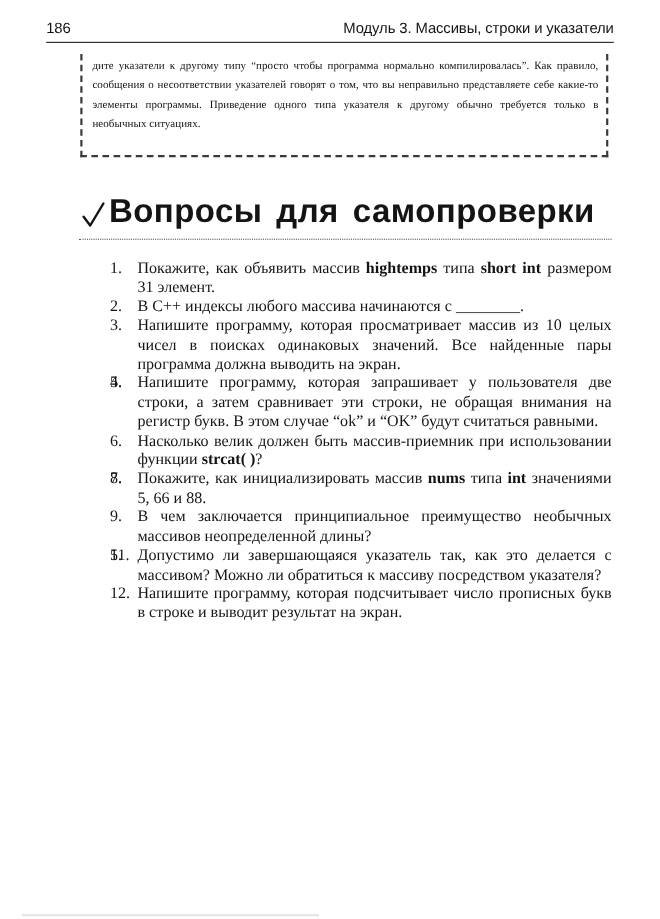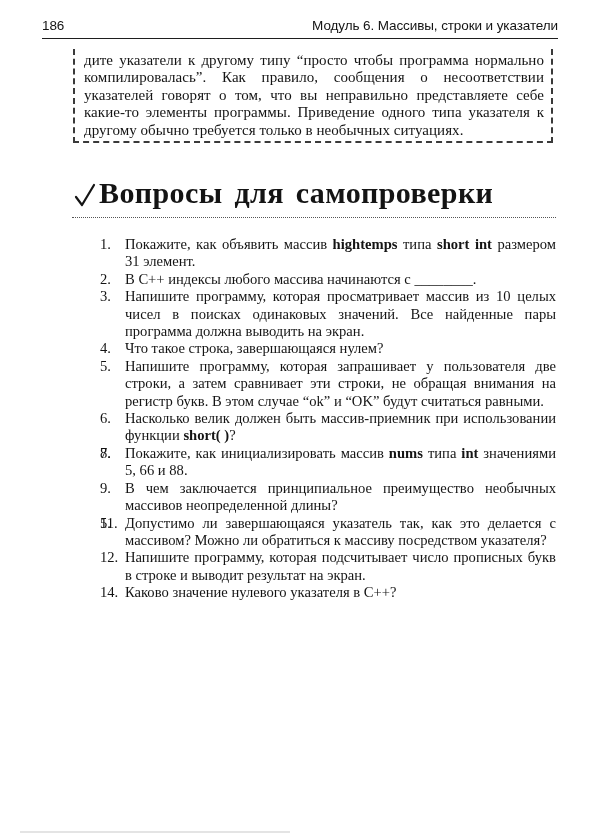--- a/index.html
+++ b/index.html
@@ -44,21 +44,21 @@
       height: 92px;
       border-left: 2px dashed #3a3a3a;
       border-right: 2px dashed #3a3a3a;
       border-bottom: 2px dashed #3a3a3a;
     }
     .note-box .note-text {
       position: absolute;
       left: 9px;
       top: 3px;
       width: 460px;
-      font-size: 15px;
+      font-size: 10px;
       line-height: 17.4px;
       text-align: justify;
       letter-spacing: 0.05px;
     }
     .section-heading {
       position: absolute;
       left: 74px;
       top: 180px;
       width: 482px;
       height: 40px;
@@ -68,21 +68,21 @@
       position: absolute;
       left: 0;
       top: 2px;
       width: 22px;
       height: 26px;
     }
     .section-heading .title {
       position: absolute;
       left: 25px;
       top: -4px;
-      font-family: Liberation Serif, serif;
+      font-family: Liberation Sans, sans-serif;
       font-weight: bold;
       font-size: 30px;
       letter-spacing: 0.4px;
       word-spacing: 4px;
       text-align: center;
     }
     .section-heading .dots {
       position: absolute;
       left: -2px;
       top: 37px;
@@ -120,46 +120,45 @@
       width: 270px;
       height: 2px;
       background: #e4e4e4;
     }
   </style>
 </head>
 <body>
 
 <header class="running-head">
   <span class="page-num">186</span>
-  <span class="chapter">Модуль 6. Массивы, строки и указатели</span>
+  <span class="chapter">Модуль 3. Массивы, строки и указатели</span>
 </header>
 
 <div class="note-box">
   <div class="note-text">дите указатели к другому типу “просто чтобы программа нормально компилировалась”. Как правило, сообщения о несоответствии указателей говорят о том, что вы неправильно представляете себе какие-то элементы программы. Приведение одного типа указателя к другому обычно требуется только в необычных ситуациях.</div>
 </div>
 
 <div class="section-heading">
   <span class="check">
     <svg width="22" height="26" viewBox="0 0 22 26">
       <path d="M2 15 L8 23 L20 3" fill="none" stroke="#141414" stroke-width="2.2" stroke-linecap="round" stroke-linejoin="round"></path>
     </svg>
   </span>
   <span class="title">Вопросы для самопроверки</span>
   <div class="dots"></div>
 </div>
 
 <ol class="questions" id="questions">
     <li><span class="num">1.</span><span>Покажите, как объявить массив <b>hightemps</b> типа <b>short int</b> размером 31 элемент.</span></li>
     <li><span class="num">2.</span><span>В C++ индексы любого массива начинаются с ________.</span></li>
     <li><span class="num">3.</span><span>Напишите программу, которая просматривает массив из 10 целых чисел в поисках одинаковых значений. Все найденные пары программа должна выводить на экран.</span></li>
-    <li><span class="num">4.</span><span>Что такое строка, завершающаяся нулем?</span></li>
+    <li><span class="num">4.</span></li>
     <li><span class="num">5.</span><span>Напишите программу, которая запрашивает у пользователя две строки, а затем сравнивает эти строки, не обращая внимания на регистр букв. В этом случае “ok” и “OK” будут считаться равными.</span></li>
-    <li><span class="num">6.</span><span>Насколько велик должен быть массив-приемник при использовании функции <b>short( )</b>?</span></li>
+    <li><span class="num">6.</span><span>Насколько велик должен быть массив-приемник при использовании функции <b>strcat( )</b>?</span></li>
     <li><span class="num">7.</span></li>
     <li><span class="num">8.</span><span>Покажите, как инициализировать массив <b>nums</b> типа <b>int</b> значениями 5, 66 и 88.</span></li>
     <li><span class="num">9.</span><span>В чем заключается принципиальное преимущество необычных массивов неопределенной длины?</span></li>
     <li><span class="num">5.</span></li>
     <li><span class="num">11.</span><span>Допустимо ли завершающаяся указатель так, как это делается с массивом? Можно ли обратиться к массиву посредством указателя?</span></li>
     <li><span class="num">12.</span><span>Напишите программу, которая подсчитывает число прописных букв в строке и выводит результат на экран.</span></li>
-    <li><span class="num">14.</span><span>Каково значение нулевого указателя в C++?</span></li>
   </ol>
 
 <div class="bottom-shadow"></div>
 
 </body></html>

